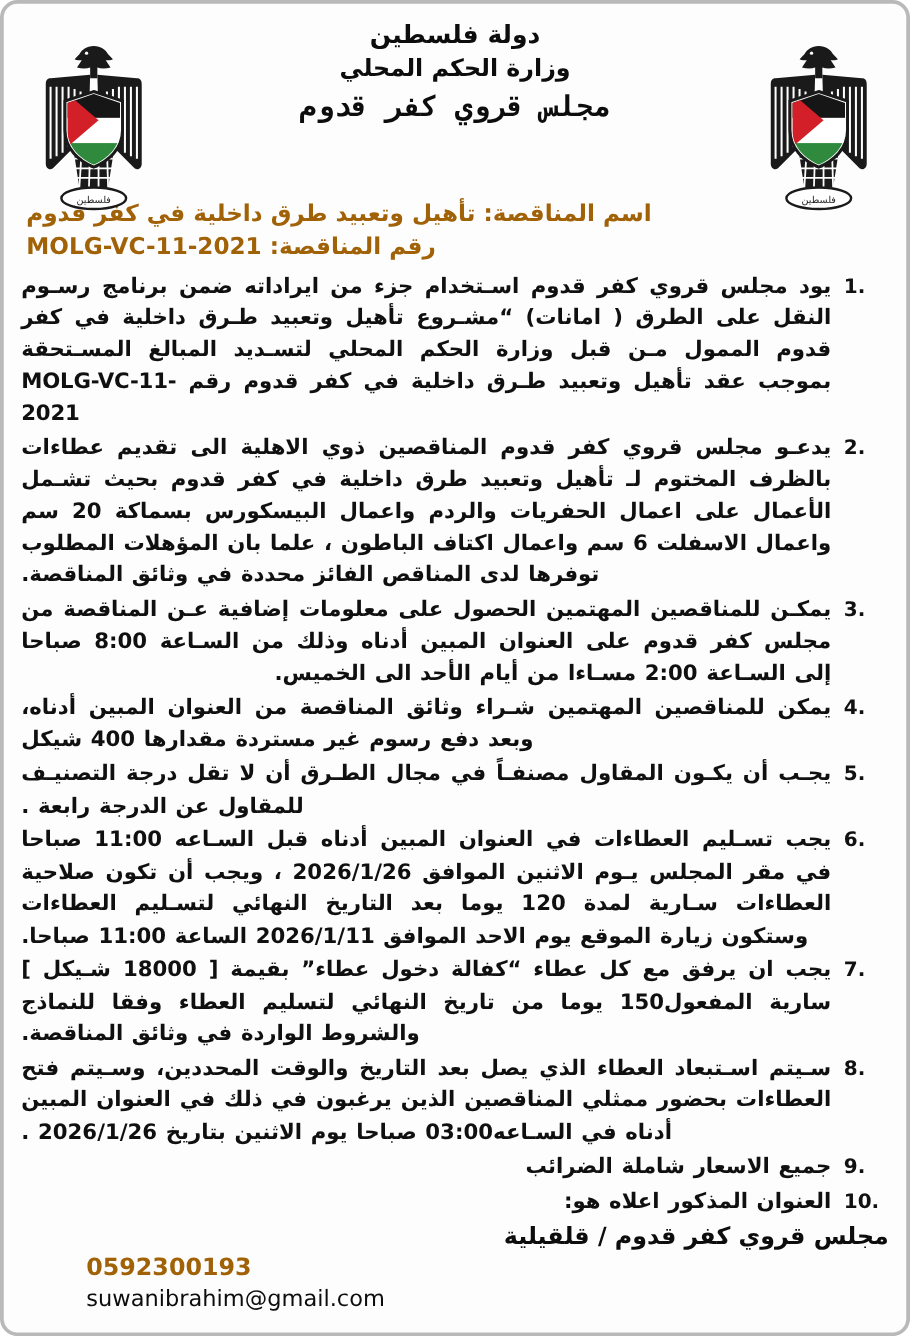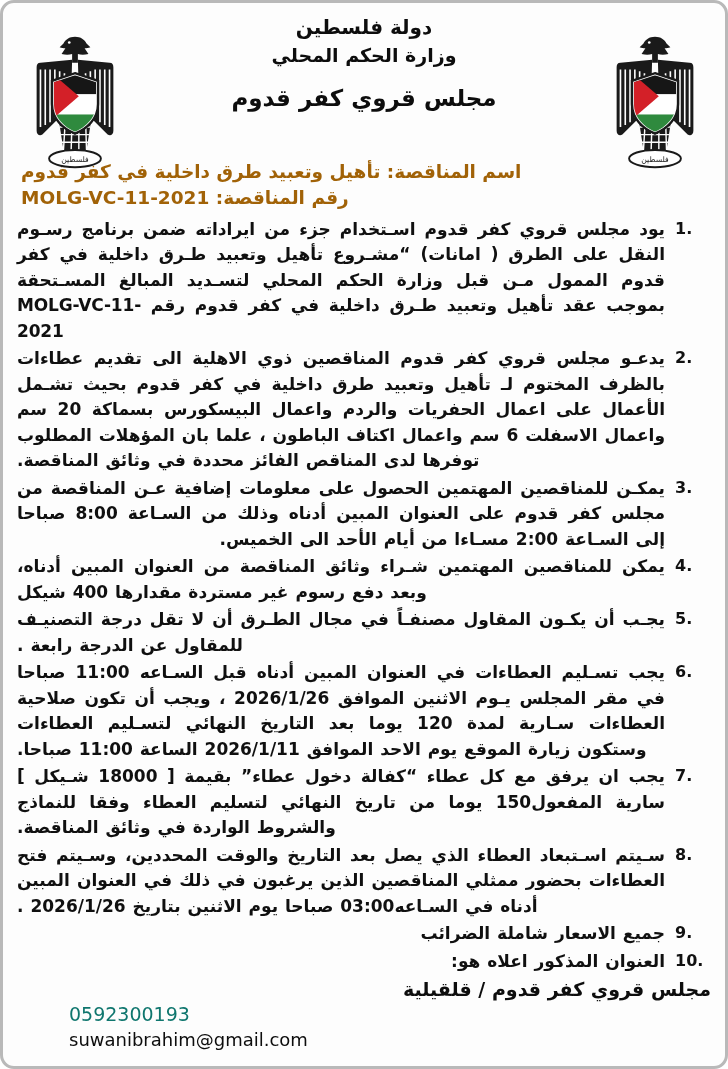--- a/index.html
+++ b/index.html
@@ -52,22 +52,22 @@
     padding-top: 4px;
     width: 420px;
   }
   .t-line {
     font-weight: bold;
     line-height: 1.24;
     letter-spacing: -0.2px;
     color: #0d0d0d;
   }
   .t-country  { font-size: 20px; margin-bottom: 4px; }
-  .t-ministry { font-size: 19px; margin-bottom: 17px; }
-  .t-council  { font-size: 23px; margin-bottom: 4px; }
+  .t-ministry { font-size: 19px; margin-bottom: 6px; }
+  .t-council  { font-size: 23px; margin-bottom: 4px; font-family: Liberation Mono, monospace; }
   .t-doctype  { font-size: 21px; }
 
   
   .tender-id {
     text-align: left;
     padding: 0 6px 2px 4px;
     margin-top: -4px;
   }
   .tender-id .row {
     font-size: 18.5px;
@@ -118,24 +118,24 @@
     padding-left: 52px;
   }
   .addr {
     font-size: 19px;
     font-weight: bold;
     line-height: 1.38;
     color: #0d0d0d;
   }
   .phone {
     font-size: 19px;
-    font-weight: normal;
+    font-weight: bold;
     line-height: 1.35;
     direction: ltr;
-    color: #0f766e;
+    color: #a16207;
   }
   .email {
     font-size: 18px;
     font-weight: normal;
     line-height: 1.35;
     direction: ltr;
     color: #0d0d0d;
   }
 </style>
 </head>

